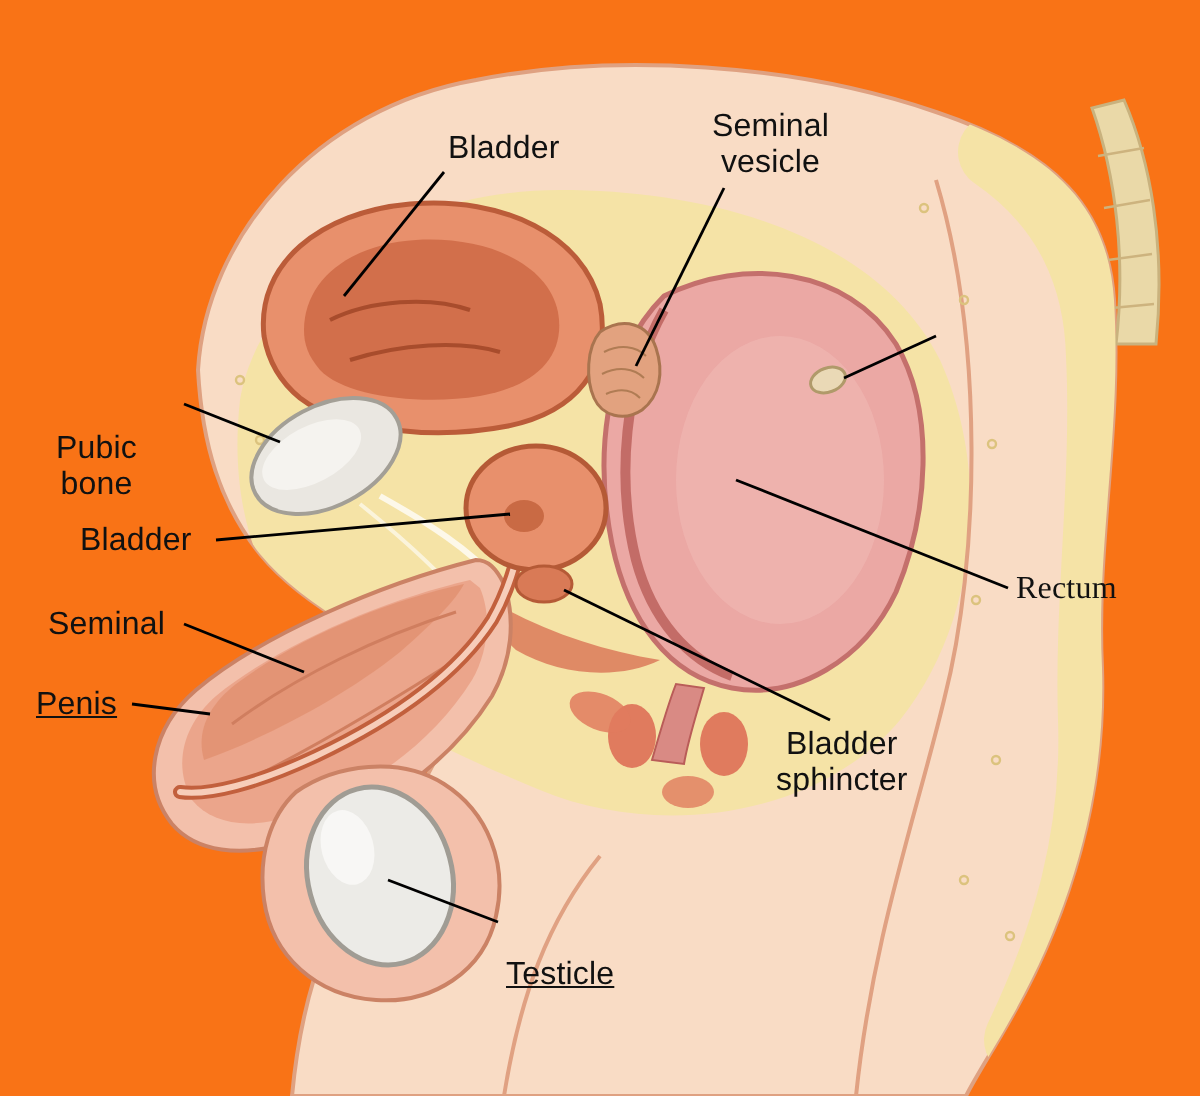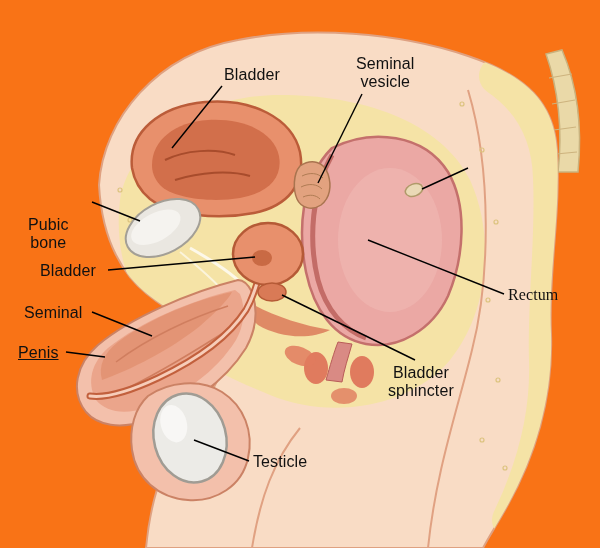--- a/index.html
+++ b/index.html
@@ -141,15 +141,15 @@
   <div class="label" style="left:356px;top:55px;">Seminal
 vesicle</div>
   <div class="label" style="left:28px;top:168px;margin-top:48px;">Pubic
 bone</div>
   <div class="label" style="left:40px;top:262px;">Bladder</div>
   <div class="label" style="left:508px;top:286px;font-family:Liberation Serif, serif;">Rectum</div>
   <div class="label" style="left:24px;top:304px;">Seminal</div>
   <div class="label" style="left:18px;top:344px;text-decoration:underline;">Penis</div>
   <div class="label" style="left:388px;top:364px;">Bladder
 sphincter</div>
-  <div class="label" style="left:253px;top:453px;">Testicle</div>
+  <div class="label" style="left:253px;top:479px;text-decoration:underline;">Testicle</div>
 
 </div>
 
 </body></html>

